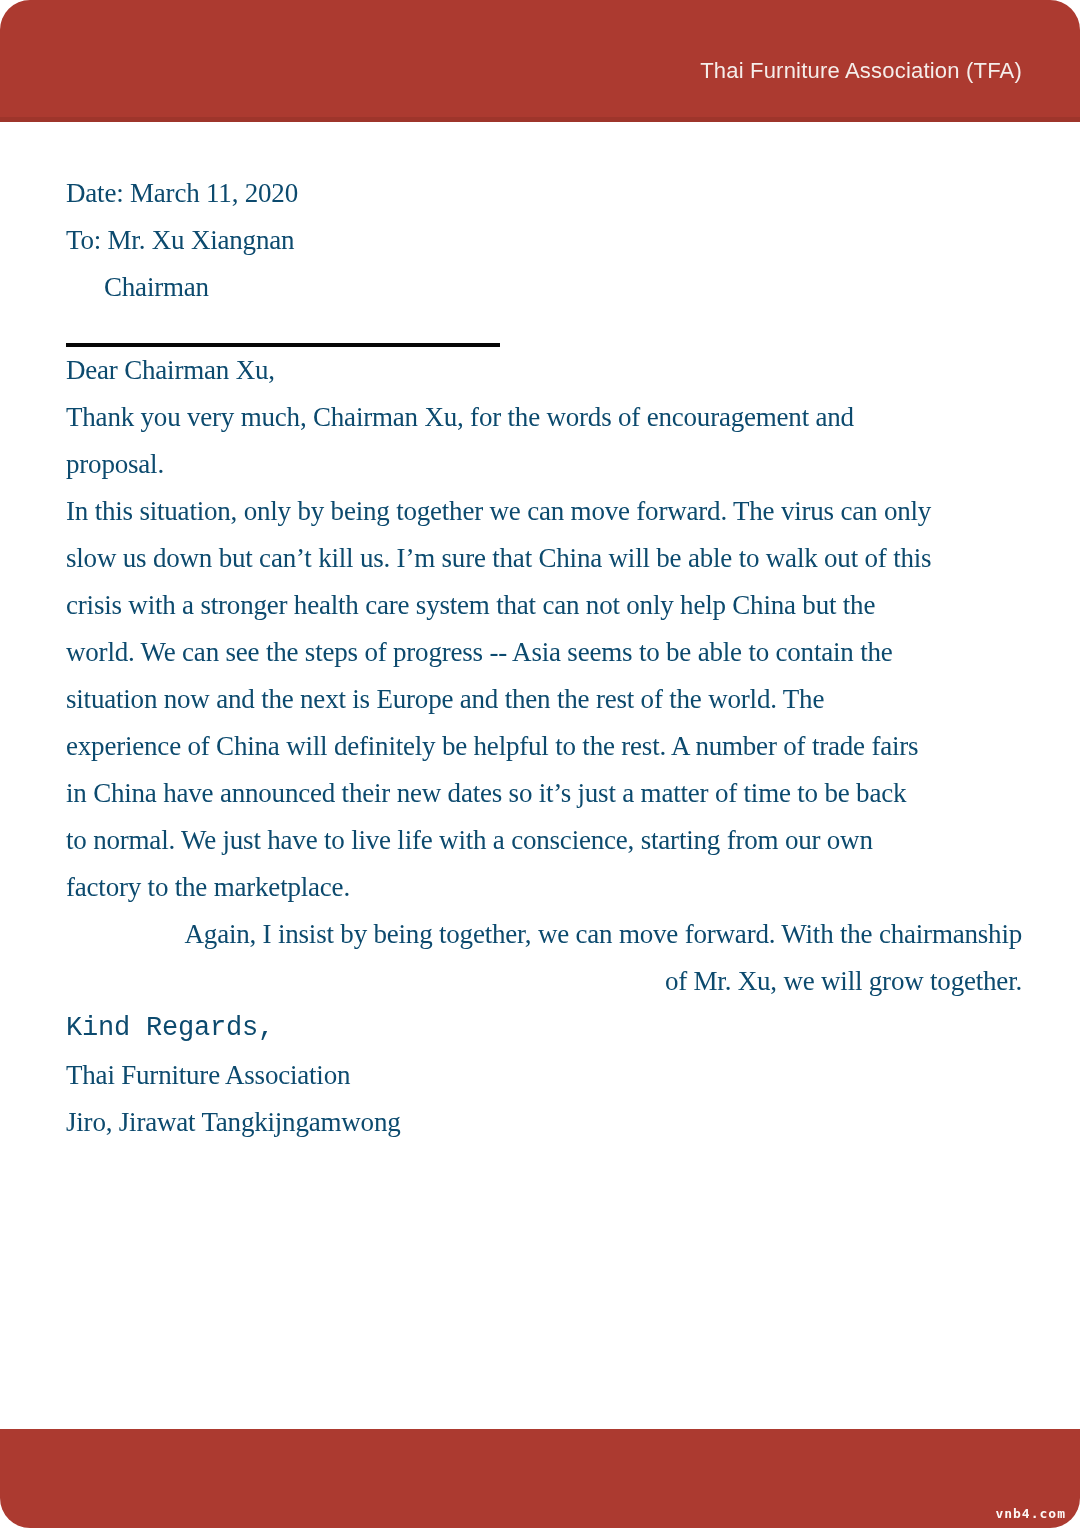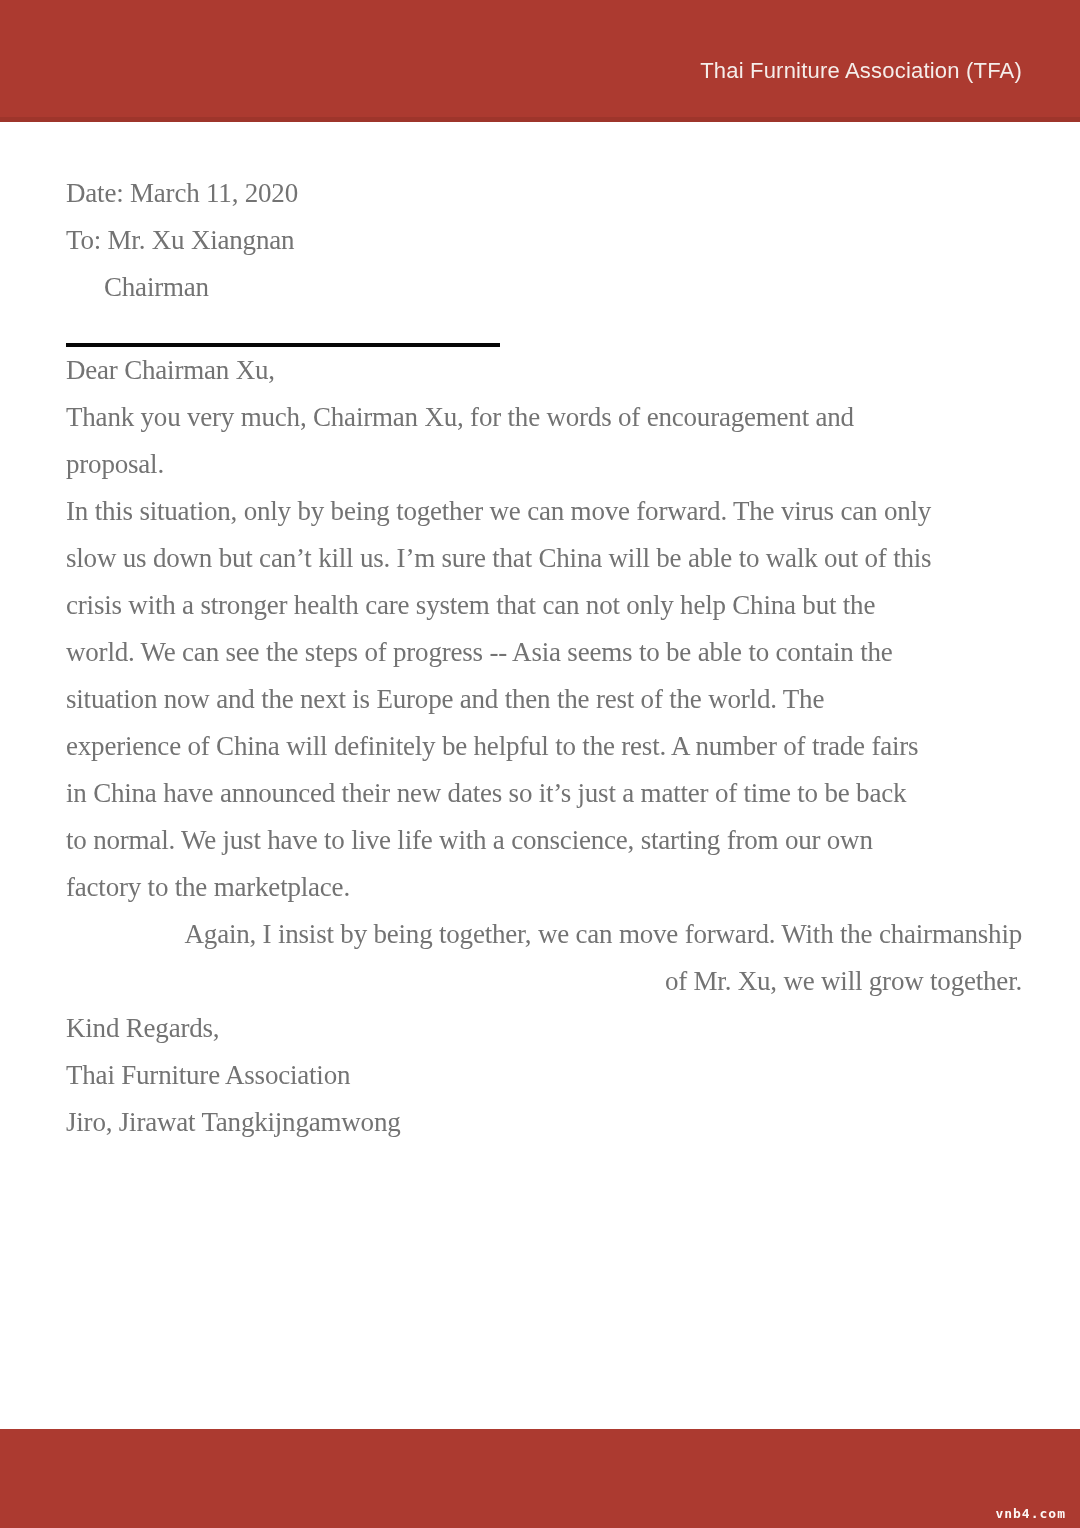--- a/index.html
+++ b/index.html
@@ -3,20 +3,21 @@
 <meta charset="utf-8">
 <style>
   html, body { margin: 0; padding: 0; background: #ffffff; }
   .page {
     position: relative;
     width: 1080px;
     height: 1528px;
     background: #ffffff;
     overflow: hidden;
     font-family: "Liberation Serif", serif;
+    border-radius: 30px;
   }
 
   
   .top-band {
     position: absolute;
     top: 0; left: 0; right: 0;
     height: 93px;
     background: #AC3A30;
     border-bottom: 5px solid #9E352B;
     display: flex;
@@ -46,21 +47,21 @@
     font-size: 13px;
     color: #FDF8F6;
     letter-spacing: 1px;
   }
 
   
   .letter-body {
     position: absolute;
     top: 98px; left: 0; right: 0;
     padding: 72px 58px 0 66px;
-    color: #737373;
+    color: #0c4a6e;
     font-size: 27px;
     line-height: 47px;
     letter-spacing: -0.2px;
   }
   .letter-body p, .letter-body div.block { margin: 0; }
   .para { white-space: pre; }
 
   .recipient { margin-top: 30px; }
   .recipient .indent { padding-left: 38px; }
 
@@ -68,21 +69,21 @@
     margin-top: 32px;
     width: 434px;
     height: 4px;
     background: #060606;
   }
 
   .salutation { margin-top: 44px; }
   .para-1 { margin-top: 28px; }
   .para-2 { margin-top: 28px; }
   .para-3 { margin-top: 28px; text-align: right; }
-  .closing { margin-top: 20px; }
+  .closing { margin-top: 20px; font-family: Liberation Mono, monospace; }
   .signature { margin-top: 30px; }
 </style>
 </head>
 <body>
 
 <div class="page">
 
   <div class="top-band">
     <span class="org-name">Thai Furniture Association (TFA)</span>
   </div>

